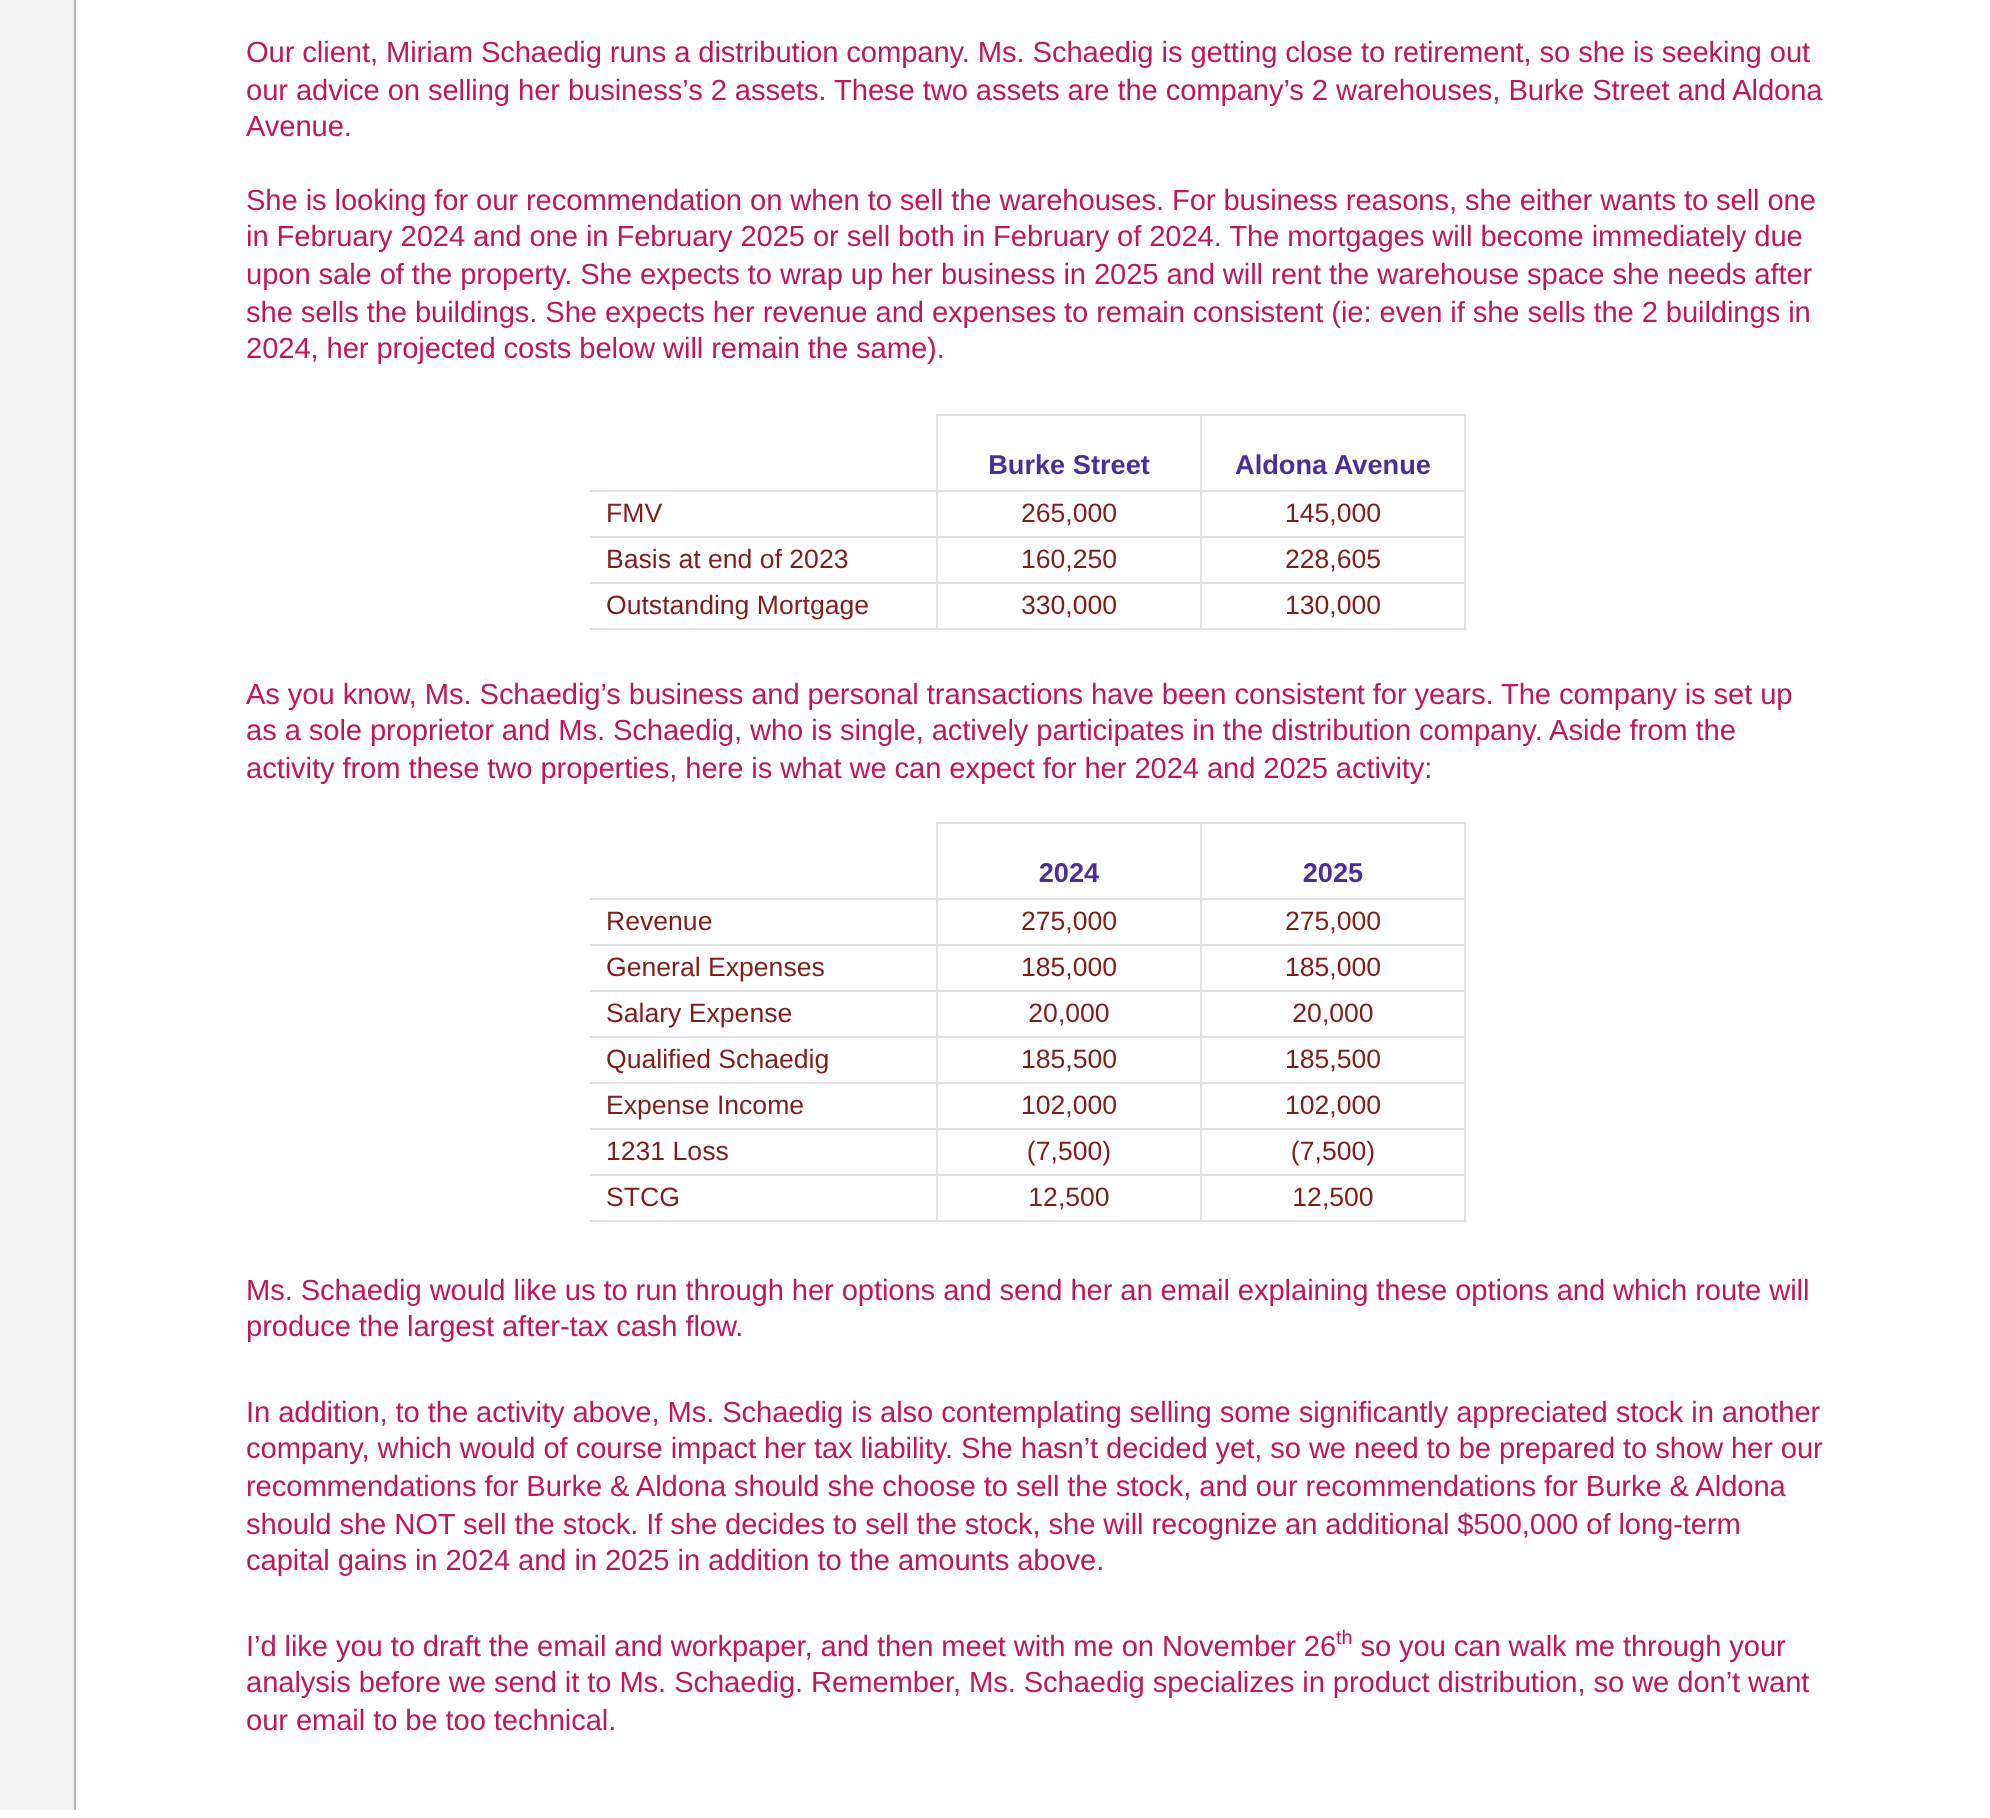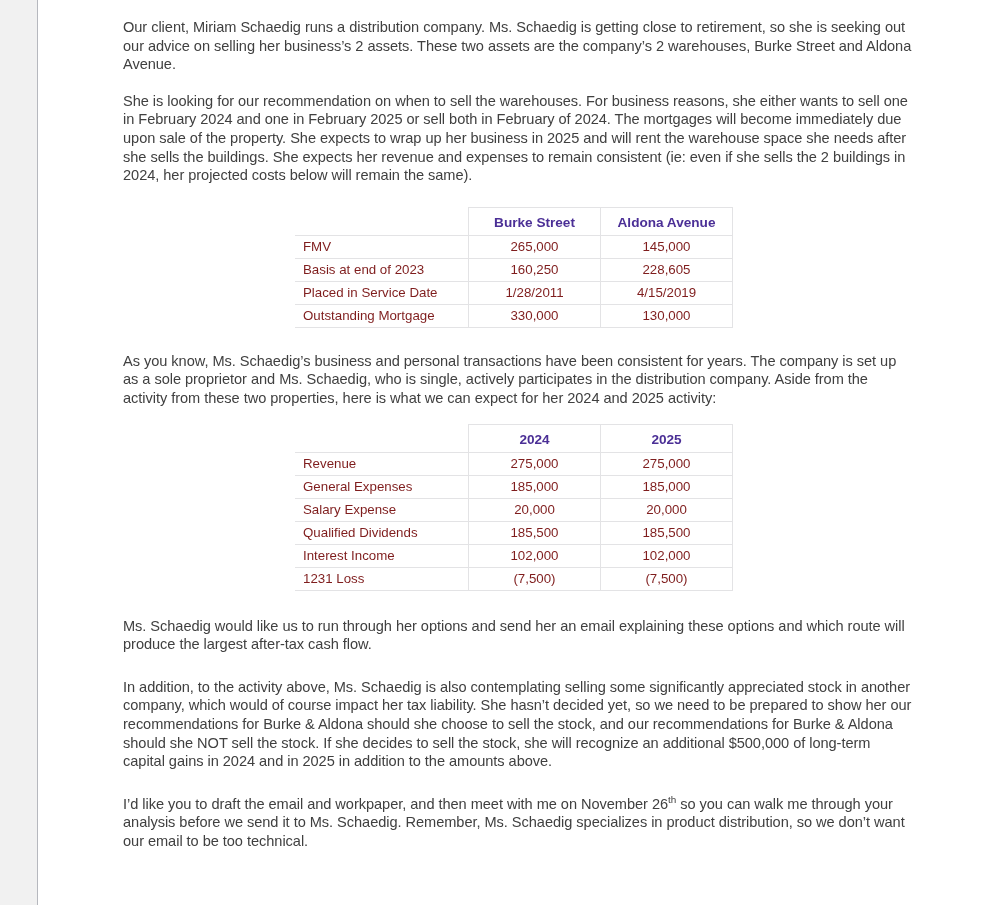--- a/index.html
+++ b/index.html
@@ -29,21 +29,21 @@
 
   #doc-body {
     position: absolute;
     left: 123px;
     top: 0;
     width: 790px;
   }
 
   p.para {
     margin: 0;
-    color: #404040;
+    color: #be185d;
     font-size: 14.6px;
     line-height: 18.6px;
     text-align: left;
     letter-spacing: -0.05px;
   }
 
   .gap-18 { height: 18px; }
   .gap-16 { height: 16px; }
   .gap-22 { height: 22px; }
   .gap-24 { height: 24px; }
@@ -73,21 +73,21 @@
     line-height: 17px;
     color: #7f1d1d;
     height: 18px;
     box-sizing: border-box;
   }
   table.doc-table thead th {
     color: #4b2f96;
     font-weight: bold;
     text-align: center;
     font-size: 13.6px;
-    padding-top: 6px;
+    padding-top: 16px;
     padding-bottom: 4px;
   }
   table.doc-table thead th.corner {
     border-top-color: transparent;
     border-left-color: transparent;
   }
   table.doc-table td.label { text-align: left; }
   table.doc-table td.val   { text-align: center; }
   table.doc-table tbody tr td.label {
     border-left-color: transparent;
@@ -128,25 +128,20 @@
         <td class="label">FMV</td>
         <td class="val">265,000</td>
         <td class="val">145,000</td>
       </tr>
       <tr>
         <td class="label">Basis at end of 2023</td>
         <td class="val">160,250</td>
         <td class="val">228,605</td>
       </tr>
       <tr>
-        <td class="label">Placed in Service Date</td>
-        <td class="val">1/28/2011</td>
-        <td class="val">4/15/2019</td>
-      </tr>
-      <tr>
         <td class="label">Outstanding Mortgage</td>
         <td class="val">330,000</td>
         <td class="val">130,000</td>
       </tr>
     </tbody>
   </table>
 
   <div class="gap-24"></div>
 
   <p class="para">As you know, Ms. Schaedig’s business and personal transactions have been consistent for years.  The company is set up as a sole proprietor and Ms. Schaedig, who is single, actively participates in the distribution company. Aside from the activity from these two properties, here is what we can expect for her 2024 and 2025 activity:</p>
@@ -176,34 +171,39 @@
         <td class="label">General Expenses</td>
         <td class="val">185,000</td>
         <td class="val">185,000</td>
       </tr>
       <tr>
         <td class="label">Salary Expense</td>
         <td class="val">20,000</td>
         <td class="val">20,000</td>
       </tr>
       <tr>
-        <td class="label">Qualified Dividends</td>
+        <td class="label">Qualified Schaedig</td>
         <td class="val">185,500</td>
         <td class="val">185,500</td>
       </tr>
       <tr>
-        <td class="label">Interest Income</td>
+        <td class="label">Expense Income</td>
         <td class="val">102,000</td>
         <td class="val">102,000</td>
       </tr>
       <tr>
         <td class="label">1231 Loss</td>
         <td class="val">(7,500)</td>
         <td class="val">(7,500)</td>
       </tr>
+      <tr>
+        <td class="label">STCG</td>
+        <td class="val">12,500</td>
+        <td class="val">12,500</td>
+      </tr>
     </tbody>
   </table>
 
   <div class="gap-26"></div>
 
   <p class="para">Ms. Schaedig would like us to run through her options and send her an email explaining these options and which route will produce the largest after-tax cash flow.</p>
 
   <div class="gap-24"></div>
 
   <p class="para">In addition, to the activity above, Ms. Schaedig is also contemplating selling some significantly appreciated stock in another company, which would of course impact her tax liability. She hasn’t decided yet, so we need to be prepared to show her our recommendations for Burke &amp; Aldona should she choose to sell the stock, and our recommendations for Burke &amp; Aldona should she NOT sell the stock.  If she decides to sell the stock, she will recognize an additional $500,000 of long-term capital gains in 2024 and in 2025 in addition to the amounts above.</p>

